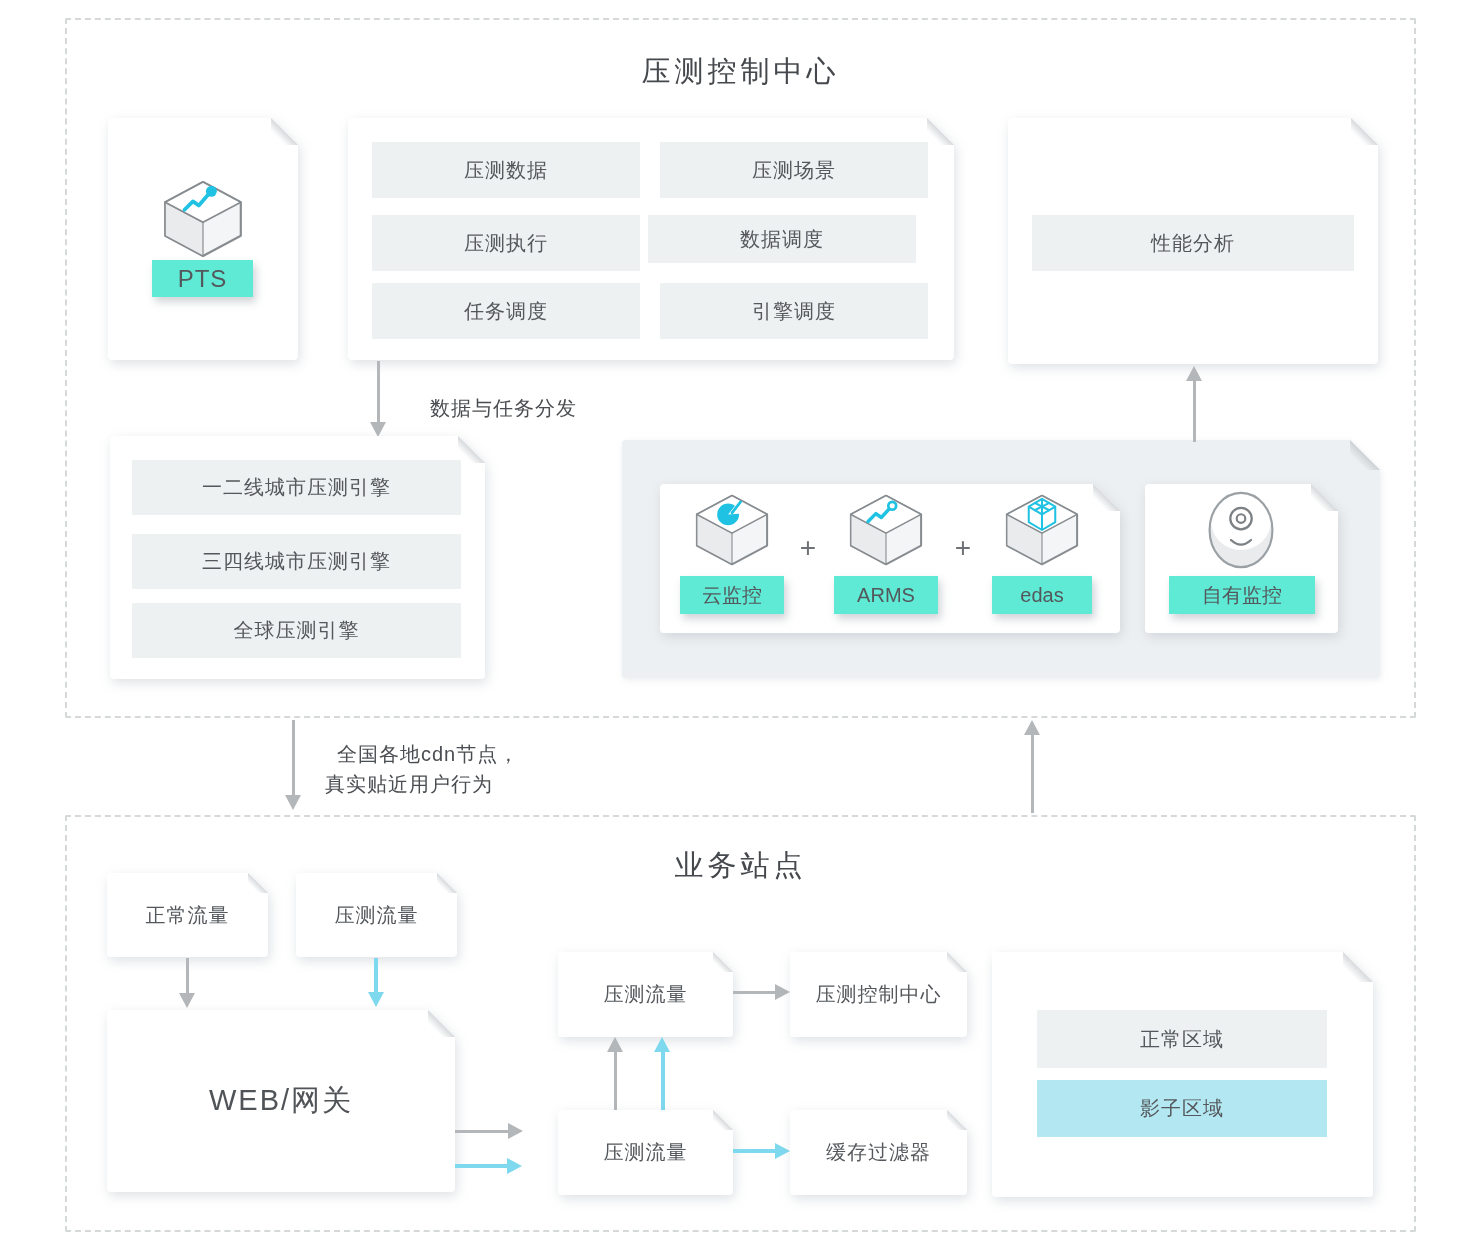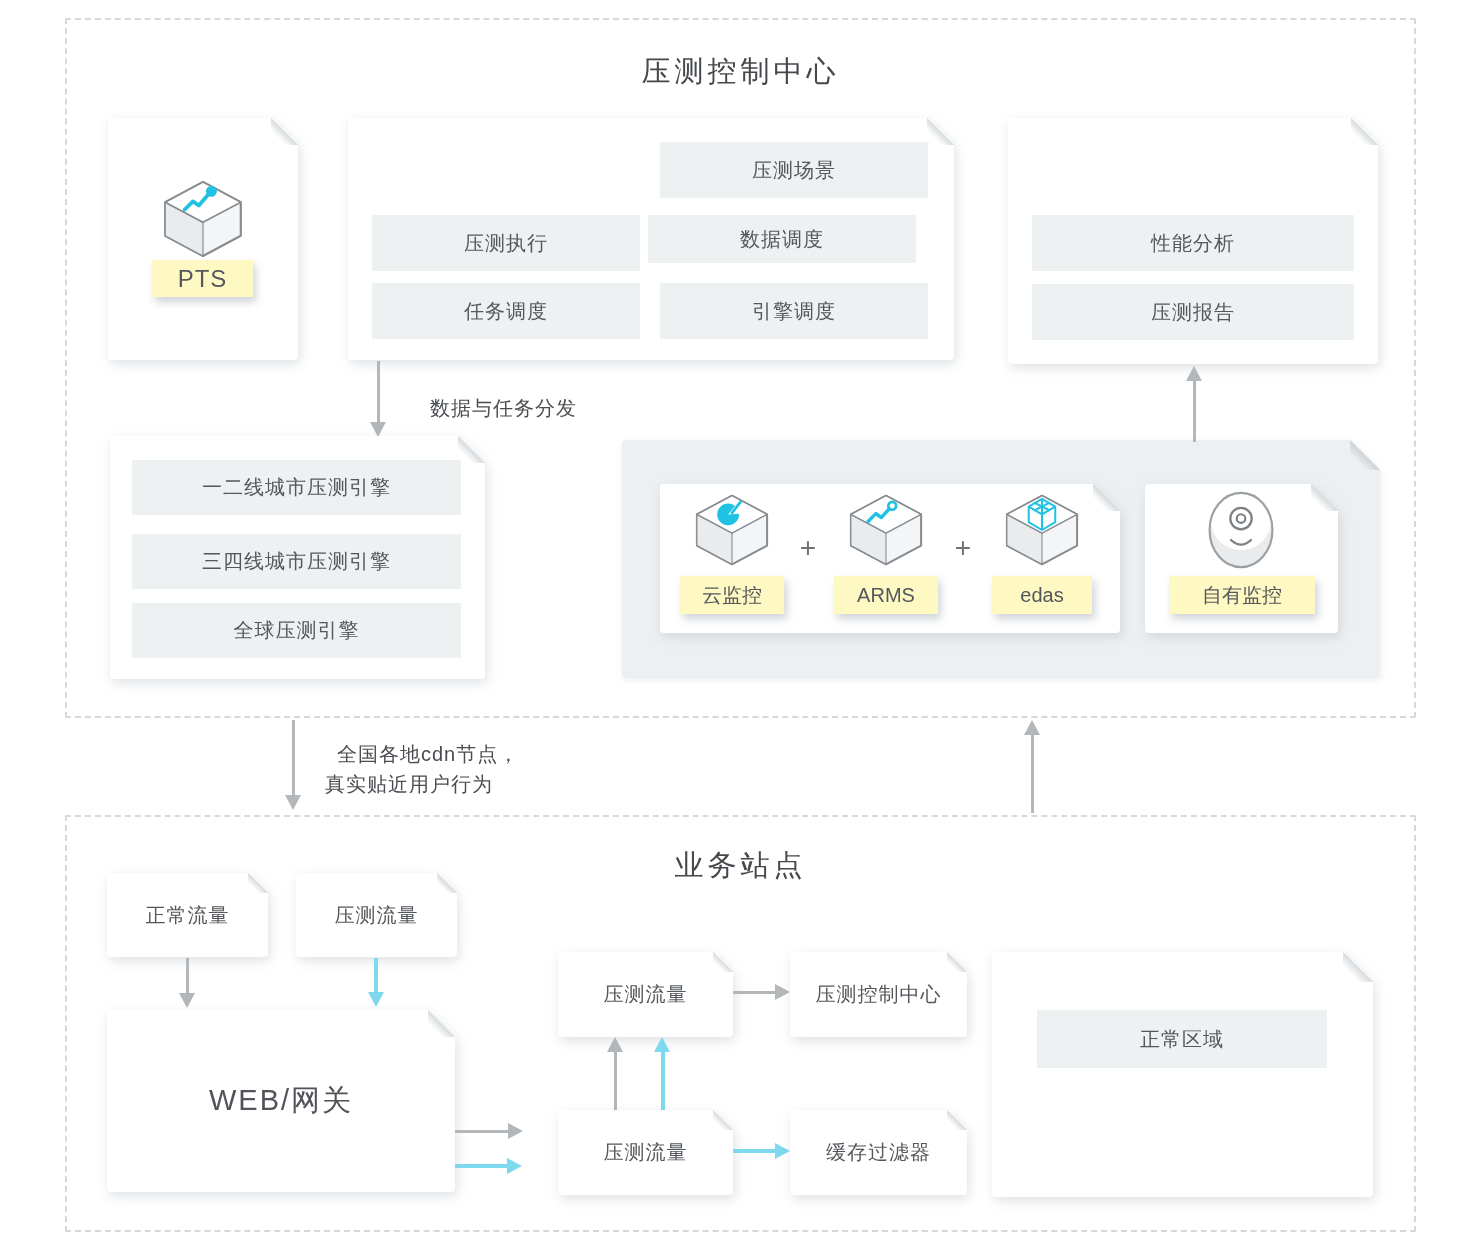--- a/index.html
+++ b/index.html
@@ -39,21 +39,21 @@
 
   
   .gbtn {
     position:absolute; background:#eef1f2; color:#54575b; font-size:20px;
     display:flex; align-items:center; justify-content:center; letter-spacing:1px;
   }
   .gbtn.cyan { background:#b3e8f2; }
 
   
   .chip {
-    position:absolute; background:#fef9c3; color:#54575b; font-size:20px;
+    position:absolute; background:#5eead4; color:#54575b; font-size:20px;
     display:flex; align-items:center; justify-content:center;
     box-shadow:3px 5px 8px rgba(150,160,168,0.45);
   }
   .plus { position:absolute; font-size:28px; color:#6e7276; }
 
   .note { position:absolute; font-size:20px; color:#4a4d51; letter-spacing:1px; }
   .big-label {
     position:absolute; width:100%; height:100%;
     display:flex; align-items:center; justify-content:center;
     font-size:29px; color:#505358; letter-spacing:2px;
@@ -91,32 +91,32 @@
       <polygon points="50,2 95,26 50,50 5,26" fill="#ffffff" stroke="#878c90" stroke-width="2" stroke-linejoin="round"></polygon>
       <polyline points="28,35 38,25 45,30 57,16" stroke="#1fc2e2" stroke-width="4.5" fill="none" stroke-linecap="round" stroke-linejoin="round"></polyline>
       <circle cx="60" cy="13" r="6.5" fill="#1fc2e2"></circle>
     </svg>
     <div class="chip" style="left:44px; top:142px; width:101px; height:37px; font-size:24px; letter-spacing:1px;">PTS</div>
   </div>
 </div>
 
 <div class="cardw" style="left:348px; top:118px; width:606px; height:242px;">
   <div class="card">
+    <div class="gbtn" style="left:24px;  top:24px;  width:268px; height:56px;">压测数据</div>
     <div class="gbtn" style="left:312px; top:24px;  width:268px; height:56px;">压测场景</div>
     <div class="gbtn" style="left:24px;  top:97px;  width:268px; height:56px;">压测执行</div>
     <div class="gbtn" style="left:300px; top:97px;  width:268px; height:48px;">数据调度</div>
     <div class="gbtn" style="left:24px;  top:165px; width:268px; height:56px;">任务调度</div>
     <div class="gbtn" style="left:312px; top:165px; width:268px; height:56px;">引擎调度</div>
   </div>
 </div>
 
 <div class="cardw" style="left:1008px; top:118px; width:370px; height:246px;">
   <div class="card">
     <div class="gbtn" style="left:24px; top:97px;  width:322px; height:56px;">性能分析</div>
-    <div class="gbtn" style="left:24px; top:166px; width:322px; height:56px;">压测报告</div>
   </div>
 </div>
 
 <div class="vsh" style="left:377px; top:361px; height:61px;"></div>
 <div class="hd down" style="left:370px; top:422px;"></div>
 <div class="note" style="left:430px; top:395px;">数据与任务分发</div>
 
 <div class="cardw" style="left:110px; top:436px; width:375px; height:243px;">
   <div class="card">
     <div class="gbtn" style="left:22px; top:24px;  width:329px; height:55px;">一二线城市压测引擎</div>
@@ -254,14 +254,15 @@
 <div class="hd right blue" style="left:775px; top:1143px;"></div>
 <div class="cardw" style="left:790px; top:1110px; width:177px; height:85px;">
   <div class="card f20">
       <div class="mid-label">缓存过滤器</div>
     </div>
 </div>
 
 <div class="cardw" style="left:992px; top:952px; width:381px; height:245px;">
   <div class="card" style="--fold:30px;">
     <div class="gbtn" style="left:45px; top:58px; width:290px; height:58px;">正常区域</div>
+    <div class="gbtn cyan" style="left:45px; top:128px; width:290px; height:57px;">影子区域</div>
   </div>
 </div>
 
 </body></html>

